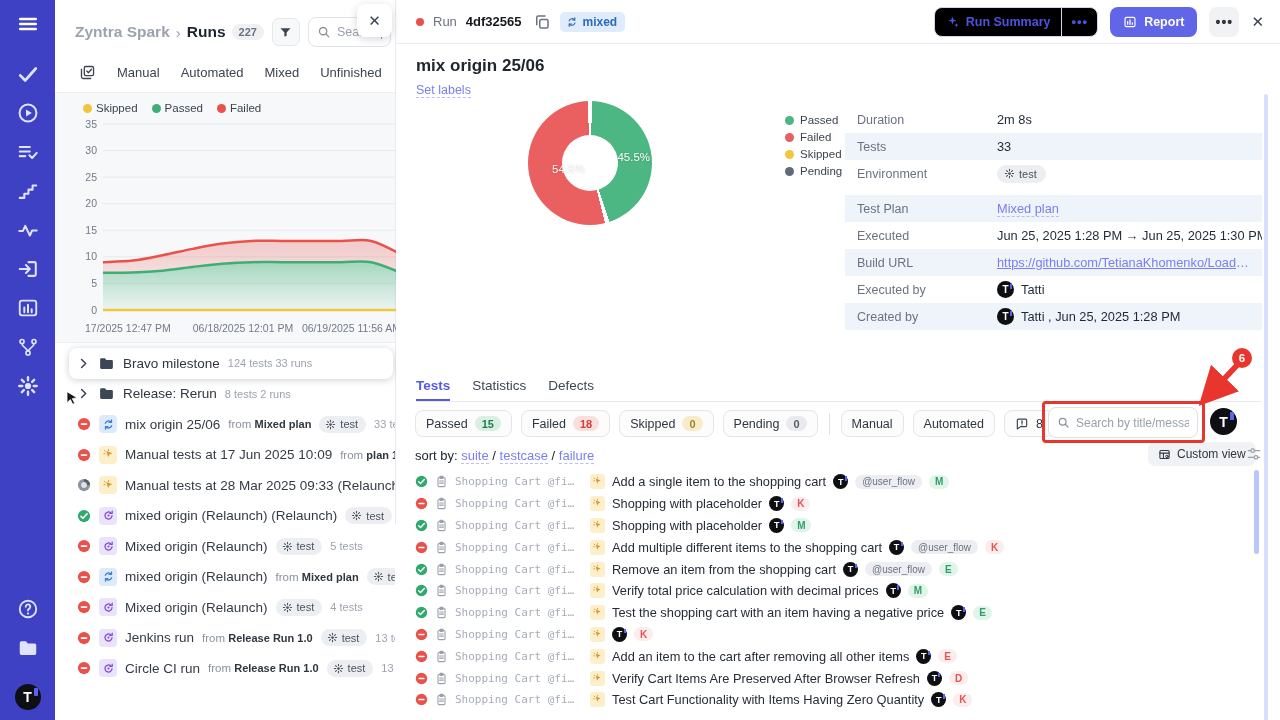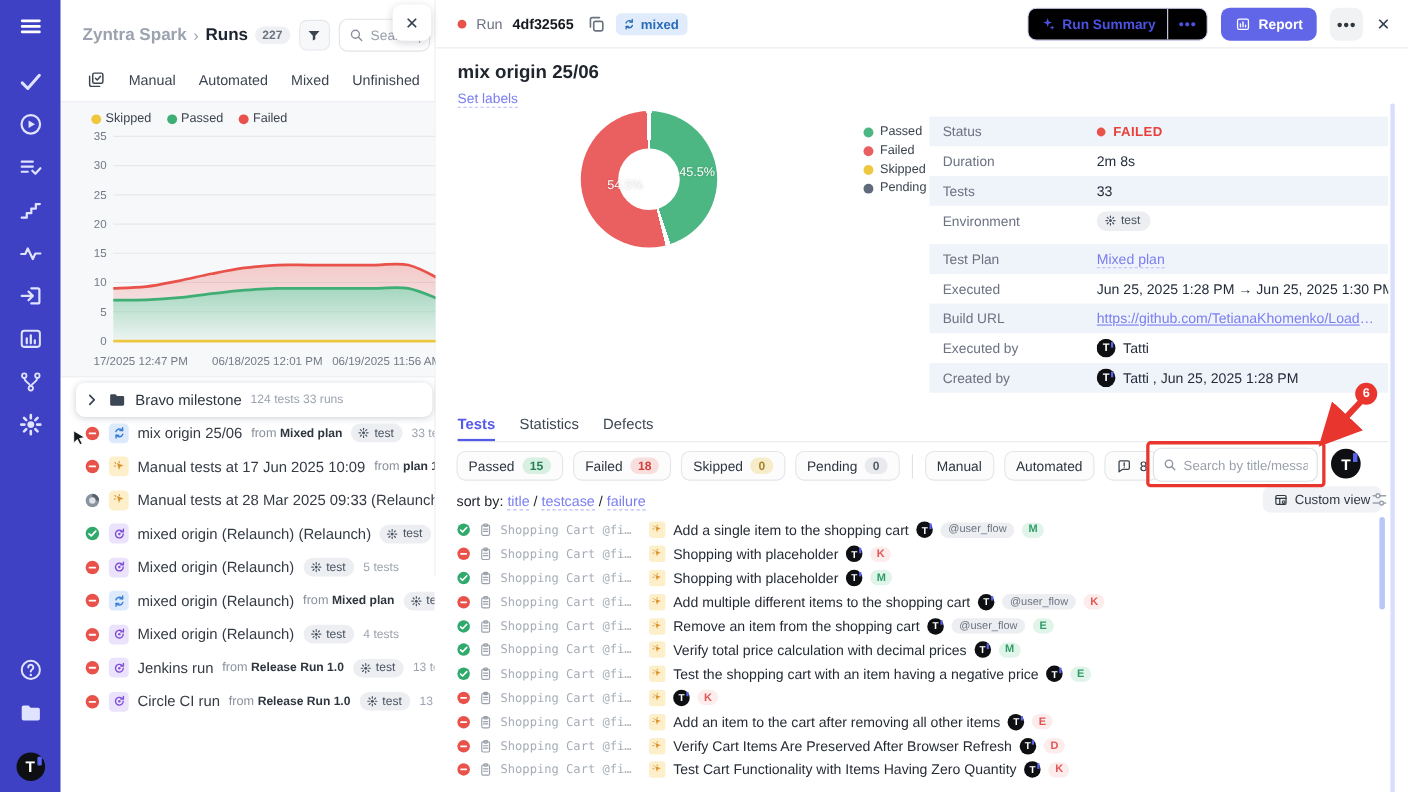--- a/index.html
+++ b/index.html
@@ -394,20 +394,34 @@
             </svg>
           </span>
           <span class="rr-folder icon">
             <svg viewBox="0 0 24 24" fill="none">
               <path d="M3 6.5A1.8 1.8 0 0 1 4.8 4.7h5l2 2.3h7.4A1.8 1.8 0 0 1 21 8.8v9a1.8 1.8 0 0 1-1.8 1.8H4.8A1.8 1.8 0 0 1 3 17.8z" fill="currentColor"></path>
             </svg>
           </span>
           <span class="rr-title">Bravo milestone</span>
           <span class="rr-meta">124 tests  33 runs</span>
         </div>
+        <div class="run-row folder ">
+          <span class="rr-chevron icon">
+            <svg viewBox="0 0 24 24" fill="none">
+              <path d="M8.5 4.5l7.5 7.5-7.5 7.5" stroke="currentColor" stroke-linecap="round" stroke-linejoin="round" fill="none" stroke-width="2.8"></path>
+            </svg>
+          </span>
+          <span class="rr-folder icon">
+            <svg viewBox="0 0 24 24" fill="none">
+              <path d="M3 6.5A1.8 1.8 0 0 1 4.8 4.7h5l2 2.3h7.4A1.8 1.8 0 0 1 21 8.8v9a1.8 1.8 0 0 1-1.8 1.8H4.8A1.8 1.8 0 0 1 3 17.8z" fill="currentColor"></path>
+            </svg>
+          </span>
+          <span class="rr-title">Release: Rerun</span>
+          <span class="rr-meta">8 tests  2 runs</span>
+        </div>
         <div class="run-row run ">
           <span class="rr-status icon">
             <svg viewBox="0 0 24 24" fill="none">
               <circle cx="12" cy="12" r="10.5" fill="#e8524a"></circle>
               <rect x="6.2" y="10.6" width="11.6" height="2.9" rx="1.4" fill="#fff"></rect>
             </svg>
           </span>
           <span class="rr-type mixed">
             <span class="icon">
               <svg viewBox="0 0 24 24" fill="none">
@@ -675,27 +689,20 @@
         <span class="donut-label dl-failed" id="dl-failed">54.5%</span>
       </div>
       <div class="donut-legend" id="donut-legend">
           <div><i style="background:#4cb782"></i>Passed</div>
           <div><i style="background:#ea5f5f"></i>Failed</div>
           <div><i style="background:#eec73e"></i>Skipped</div>
           <div><i style="background:#5f6b7a"></i>Pending</div>
         </div>
 
       <div class="details" id="details">
-          <div class="d-row shade ">
-    <span class="d-label">Status</span>
-    <span class="d-val">
-              <span class="dot"></span>
-              <span class="failed-text">FAILED</span>
-            </span>
-          </div>
           <div class="d-row  ">
     <span class="d-label">Duration</span>
     <span class="d-val">
               <span>2m 8s</span>
             </span>
           </div>
           <div class="d-row shade ">
     <span class="d-label">Tests</span>
     <span class="d-val">
               <span>33</span>
@@ -800,21 +807,21 @@
         <span class="icon" id="mag2-slot">
             <svg viewBox="0 0 24 24" fill="none">
               <circle cx="10.5" cy="10.5" r="6.2" stroke="currentColor" stroke-linecap="round" stroke-linejoin="round" fill="none" stroke-width="2.2"></circle>
               <path d="M15.3 15.3l5 5" stroke="currentColor" stroke-linecap="round" stroke-linejoin="round" fill="none" stroke-width="2.2"></path>
             </svg>
           </span>
         <input placeholder="Search by title/message" style="">
       </div>
       <span class="fr-avatar">T</span>
 
-      <div class="sort-row" id="sort-row"><span>sort by: </span><a class="sort-link">title</a><span> / </span><a class="sort-link">testcase</a><span> / </span><a class="sort-link">failure</a></div>
+      <div class="sort-row" id="sort-row"><span>sort by: </span><a class="sort-link">suite</a><span> / </span><a class="sort-link">testcase</a><span> / </span><a class="sort-link">failure</a></div>
       <button class="custom-view">
         <span class="icon" id="table-slot">
             <svg viewBox="0 0 24 24" fill="none">
               <rect x="3.5" y="4.5" width="17" height="15" rx="2" stroke="currentColor" stroke-linecap="round" stroke-linejoin="round" fill="none" stroke-width="2"></rect>
               <path d="M3.5 9.5h17M10 9.5v10" stroke="currentColor" stroke-linecap="round" stroke-linejoin="round" fill="none" stroke-width="2"></path>
               <circle cx="16.5" cy="15.5" r="2.3" stroke="currentColor" stroke-linecap="round" stroke-linejoin="round" fill="none" stroke-width="1.8"></circle>
             </svg>
           </span>
         <span>Custom view</span>
       </button>

